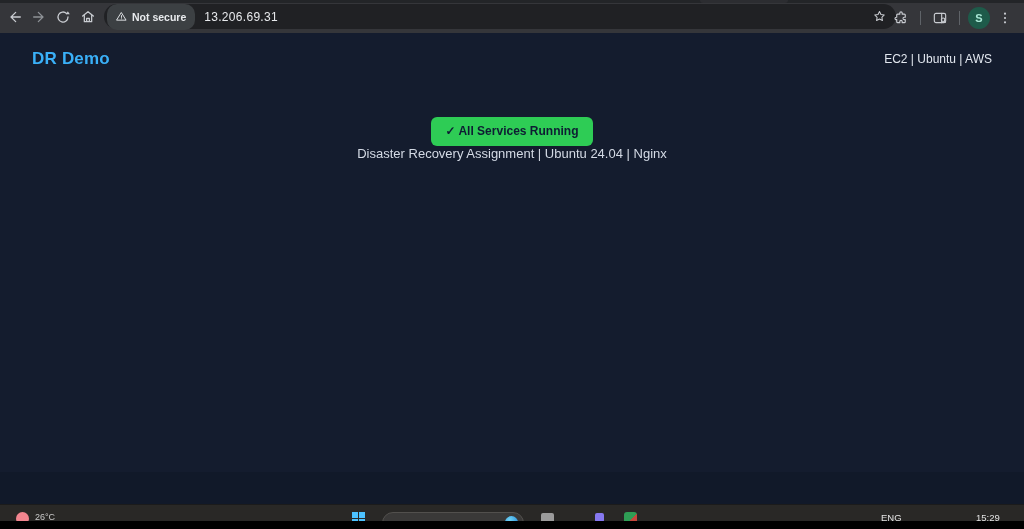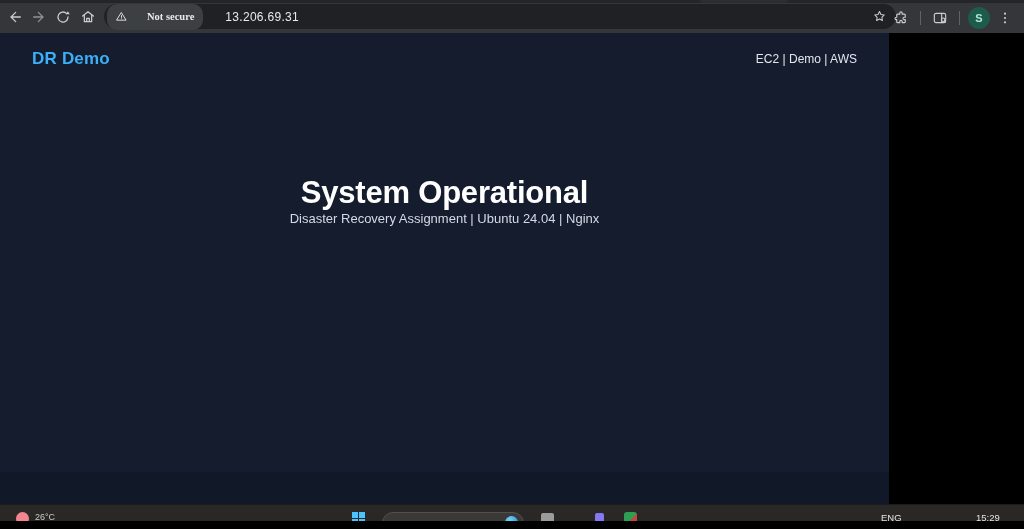--- a/index.html
+++ b/index.html
@@ -13,35 +13,35 @@
   body{font-family:"Liberation Sans",sans-serif;background:#000;position:relative;}
 
   
   .browser{position:absolute;top:0;left:0;width:1024px;height:33px;background:var(--toolbar-bg);}
   .tab-remnant{position:absolute;top:0;left:0;width:100%;height:3px;background:#232528;}
   .tab-bump{position:absolute;top:0;left:700px;width:88px;height:3px;background:#2c2d31;border-radius:0 0 5px 5px;}
   .navbtn{position:absolute;top:5px;width:24px;height:24px;border:none;background:transparent;border-radius:50%;display:flex;align-items:center;justify-content:center;cursor:pointer;}
   .navbtn svg{width:16px;height:16px;stroke:#c9ccd1;stroke-width:1.9;fill:none;stroke-linecap:round;stroke-linejoin:round;}
   .navbtn.dim svg{stroke:#8e9297;}
   .omnibox{position:absolute;top:4px;left:104px;width:792px;height:25px;background:var(--omnibox-bg);border-radius:13px;display:flex;align-items:center;cursor:text;}
-  .chip{margin-left:3px;height:26px;border-radius:10px;background:var(--chip-bg);display:flex;align-items:center;gap:20px;padding:0 9px;cursor:pointer;font-family:Liberation Serif, serif;}
+  .chip{margin-left:3px;height:26px;border-radius:10px;background:var(--chip-bg);display:flex;align-items:center;gap:5px;padding:0 9px;cursor:pointer;}
   .chip svg{width:11px;height:11px;stroke:#e8eaed;stroke-width:2;fill:none;stroke-linecap:round;stroke-linejoin:round;}
   .chip-label{font-size:10.5px;font-weight:700;color:#e8eaed;white-space:nowrap;}
-  .url{margin-left:22px;font-size:12px;color:#e8eaed;letter-spacing:.3px;}
+  .url{margin-left:9px;font-size:12px;color:#e8eaed;letter-spacing:.3px;}
   .star-btn{margin-left:auto;margin-right:6px;width:22px;height:22px;border:none;background:transparent;display:flex;align-items:center;justify-content:center;cursor:pointer;}
   .star-btn svg{width:15px;height:15px;stroke:#c9ccd1;stroke-width:1.7;fill:none;stroke-linejoin:round;}
   .toolbar-right{position:absolute;top:3px;right:6px;height:30px;display:flex;align-items:center;}
   .tool-ic{width:26px;height:26px;border:none;background:transparent;display:flex;align-items:center;justify-content:center;cursor:pointer;}
   .tool-ic svg{width:16px;height:16px;stroke:#c9ccd1;stroke-width:1.7;fill:none;stroke-linecap:round;stroke-linejoin:round;}
   .tdivider{width:1px;height:14px;background:#5f6368;margin:0 6px;}
   .avatar{width:22px;height:22px;border-radius:50%;background:var(--avatar-bg);color:var(--avatar-text);font-size:11px;font-weight:700;display:flex;align-items:center;justify-content:center;cursor:pointer;margin:0 2px;}
   .menu-btn svg circle{fill:#c9ccd1;stroke:none;}
 
   
-  .page{position:absolute;top:33px;left:0;width:889px;height:479px;background:var(--page-bg);}
+  .page{position:absolute;top:33px;left:0;width:1024px;height:479px;background:var(--page-bg);}
   .page-header{display:flex;justify-content:space-between;align-items:center;height:52px;padding:0 32px;}
   .brand{color:var(--brand-blue);font-size:17px;font-weight:700;letter-spacing:.2px;}
   .stack-label{color:#e2e7ef;font-size:12px;}
   .main{text-align:center;}
   .page-title{margin-top:90px;font-size:31px;font-weight:700;color:#fff;letter-spacing:-.2px;}
   .sub1{margin-top:20px;font-size:13.5px;color:#c9d2e0;}
   .sub2{margin-top:15px;font-size:13.5px;color:#c9d2e0;}
   .status-button{display:inline-block;margin-top:32px;height:29px;line-height:29px;padding:0 15px;border:none;border-radius:6px;background:var(--button-green);color:var(--button-text);font-size:12px;font-weight:700;cursor:pointer;font-family:"Liberation Sans",sans-serif;}
   .page-footer-text{font-size:13px;color:#d4dae5;}
   .page-footer-band{position:absolute;bottom:0;left:0;width:100%;height:40px;background:var(--page-footer-bg);}
@@ -132,25 +132,25 @@
           <circle cx="12" cy="12" r="1.6"></circle>
           <circle cx="12" cy="18.5" r="1.6"></circle>
       </svg>
     </button>
   </div>
 </div>
 
 <div class="page">
   <div class="page-header">
     <span class="brand">DR Demo</span>
-    <span class="stack-label">EC2 | Demo | AWS</span>
+    <span class="stack-label">EC2 | Ubuntu | AWS</span>
   </div>
 
   <div class="main">
-    <h1 class="page-title">System Operational</h1>
+    <button class="status-button">✓ All Services Running</button>
     <p class="page-footer-text">Disaster Recovery Assignment | Ubuntu 24.04 | Nginx</p>
   </div>
 
   <div class="page-footer-band"></div>
 </div>
 
 <div class="taskbar">
   <div class="tb weather-dot"></div>
   <span class="tb weather-text">26°C</span>
   <div class="tb start">

